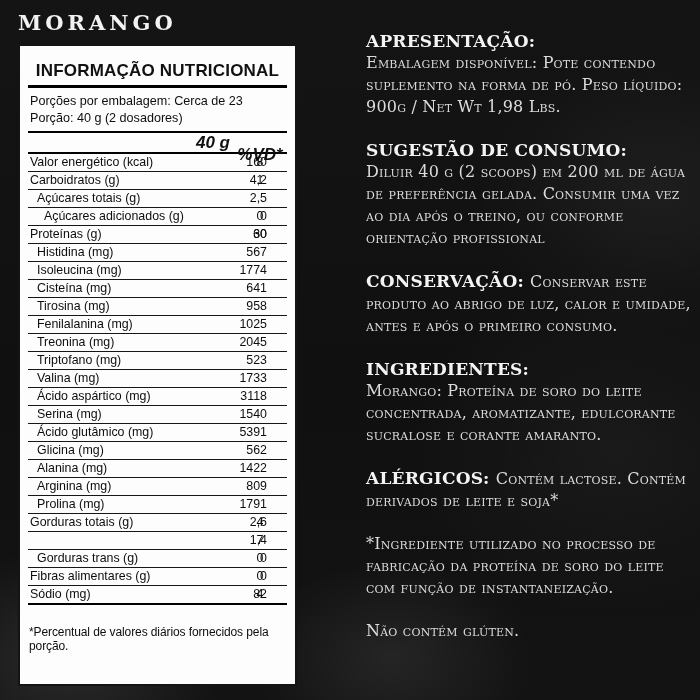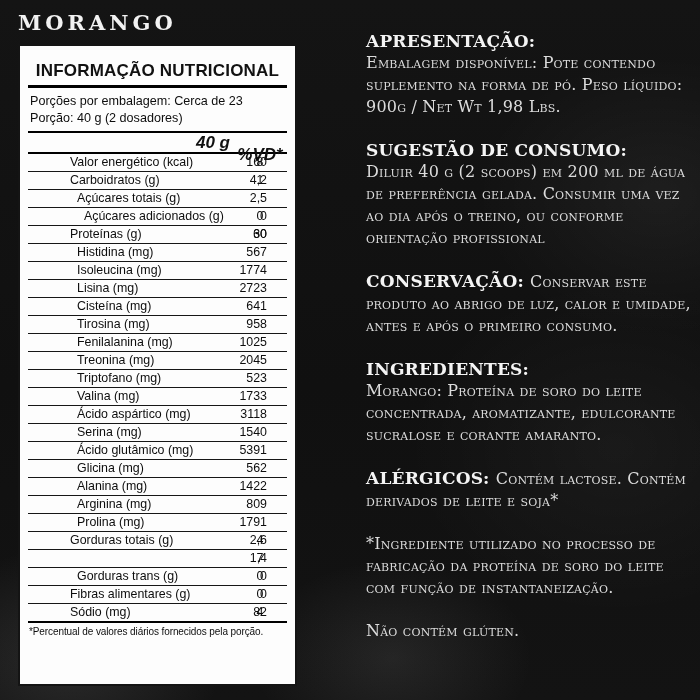--- a/index.html
+++ b/index.html
@@ -45,24 +45,24 @@
     position:absolute;top:0;font-weight:bold;font-size:17px;line-height:19px;text-align:center;font-style:italic;
   }
   .col-amt{left:140px;width:90px;}
   .col-dv{left:206px;width:52px;margin-top:12px;}
   .frow{
     position:relative;height:18px;line-height:17.5px;
     border-bottom:1px solid #161616;box-sizing:border-box;
     font-size:12.4px;color:#0d0d0d;white-space:nowrap;
   }
   .frow:last-child{border-bottom:2px solid #000;height:19px;}
-  .flabel{display:inline-block;margin-left:40px;}
+  .flabel{display:inline-block;}
   .famt{position:absolute;left:149px;width:90px;text-align:right;}
   .fdv{position:absolute;left:206px;width:52px;text-align:center;}
-  .footnote{font-size:10px;color:#0d0d0d;margin:3px 0 0 1px;letter-spacing:-0.1px;}
+  .footnote{font-size:12px;color:#0d0d0d;margin:20px 0 0 1px;letter-spacing:-0.1px;}
   
   .info{
     position:absolute;left:366px;top:30px;width:330px;
     font-family:"DejaVu Serif","Liberation Serif",serif;
     font-variant:small-caps;
     color:#d9d9d9;font-size:16px;line-height:22px;letter-spacing:0.2px;
   }
   .sec{margin:0 0 21px 0;}
   .sec-head{font-weight:bold;font-size:17px;color:#f4f4f4;}
   .sec-head.block{display:block;}
@@ -125,25 +125,20 @@
     <span class="fdv"></span>
   </div>
 
   <div class="frow">
     <span class="flabel" style="padding-left: 9px;">Isoleucina (mg)</span>
     <span class="famt">1774</span>
     <span class="fdv"></span>
   </div>
 
 
-  <div class="frow">
-    <span class="flabel" style="padding-left: 9px;">Lisina (mg)</span>
-    <span class="famt">2723</span>
-    <span class="fdv"></span>
-  </div>
 
   <div class="frow">
     <span class="flabel" style="padding-left: 9px;">Cisteína (mg)</span>
     <span class="famt">641</span>
     <span class="fdv"></span>
   </div>
 
 
   <div class="frow">
     <span class="flabel" style="padding-left: 9px;">Tirosina (mg)</span>

